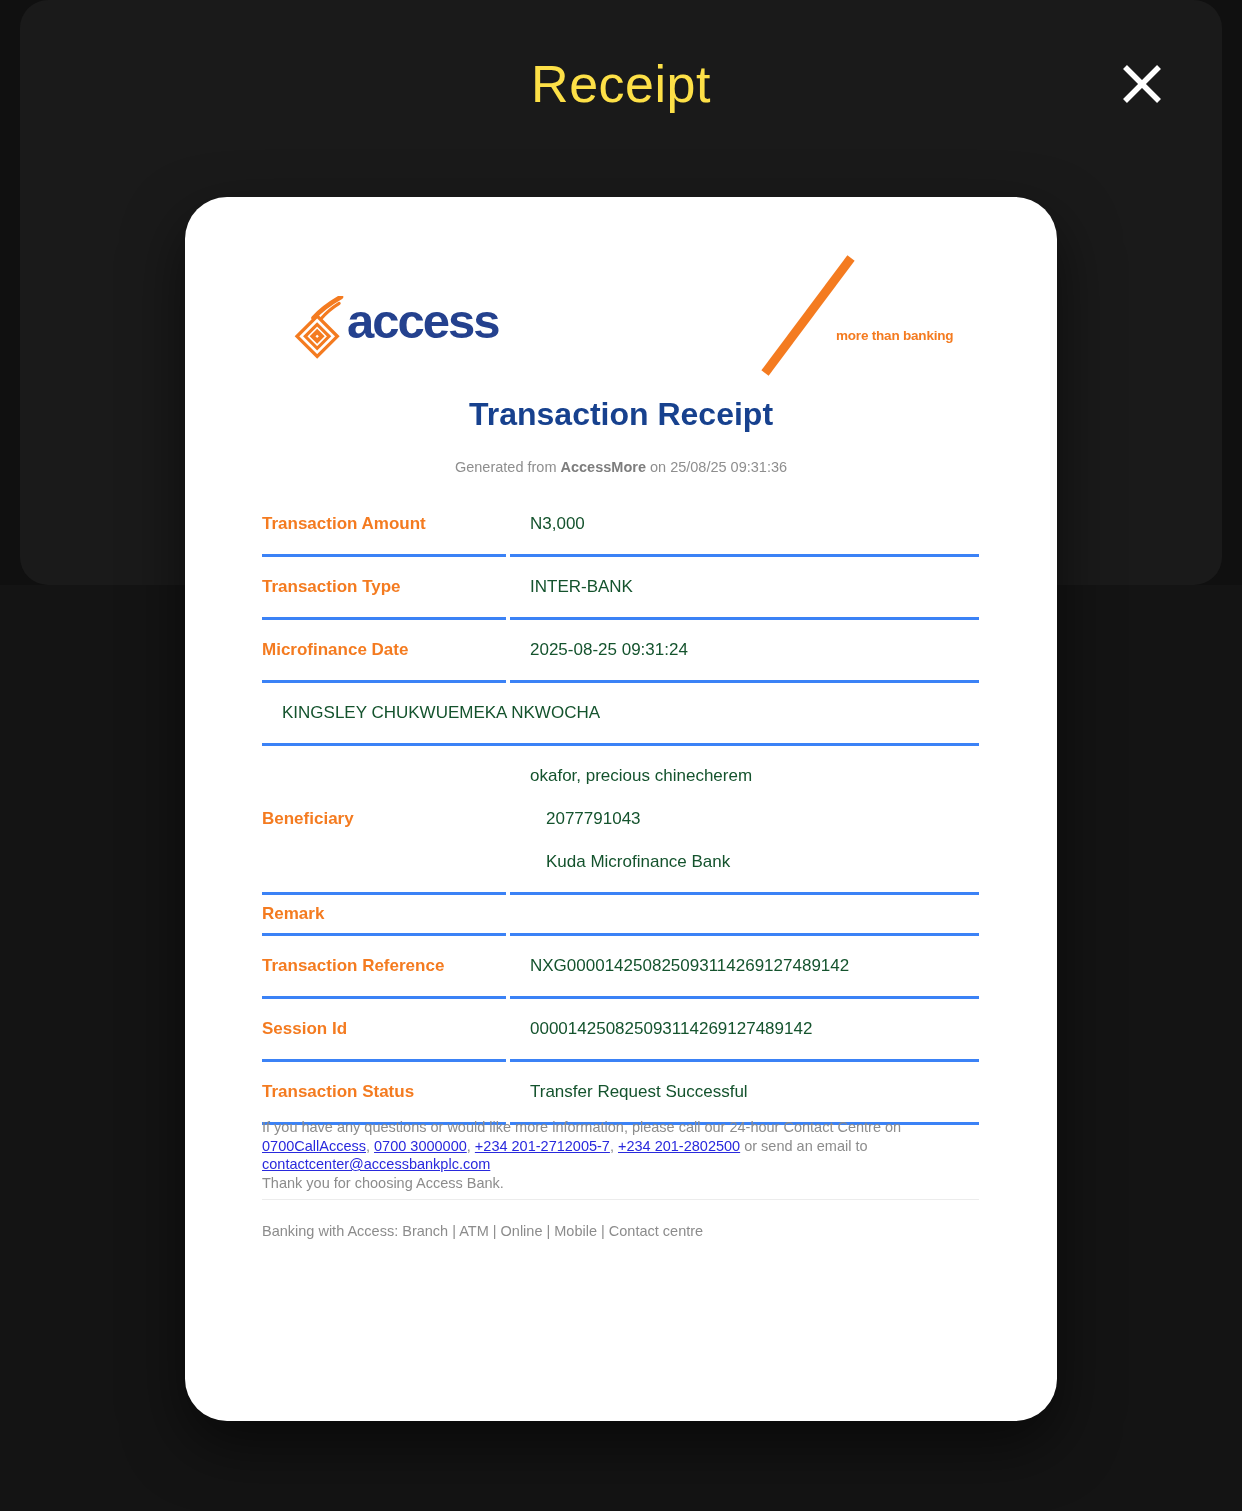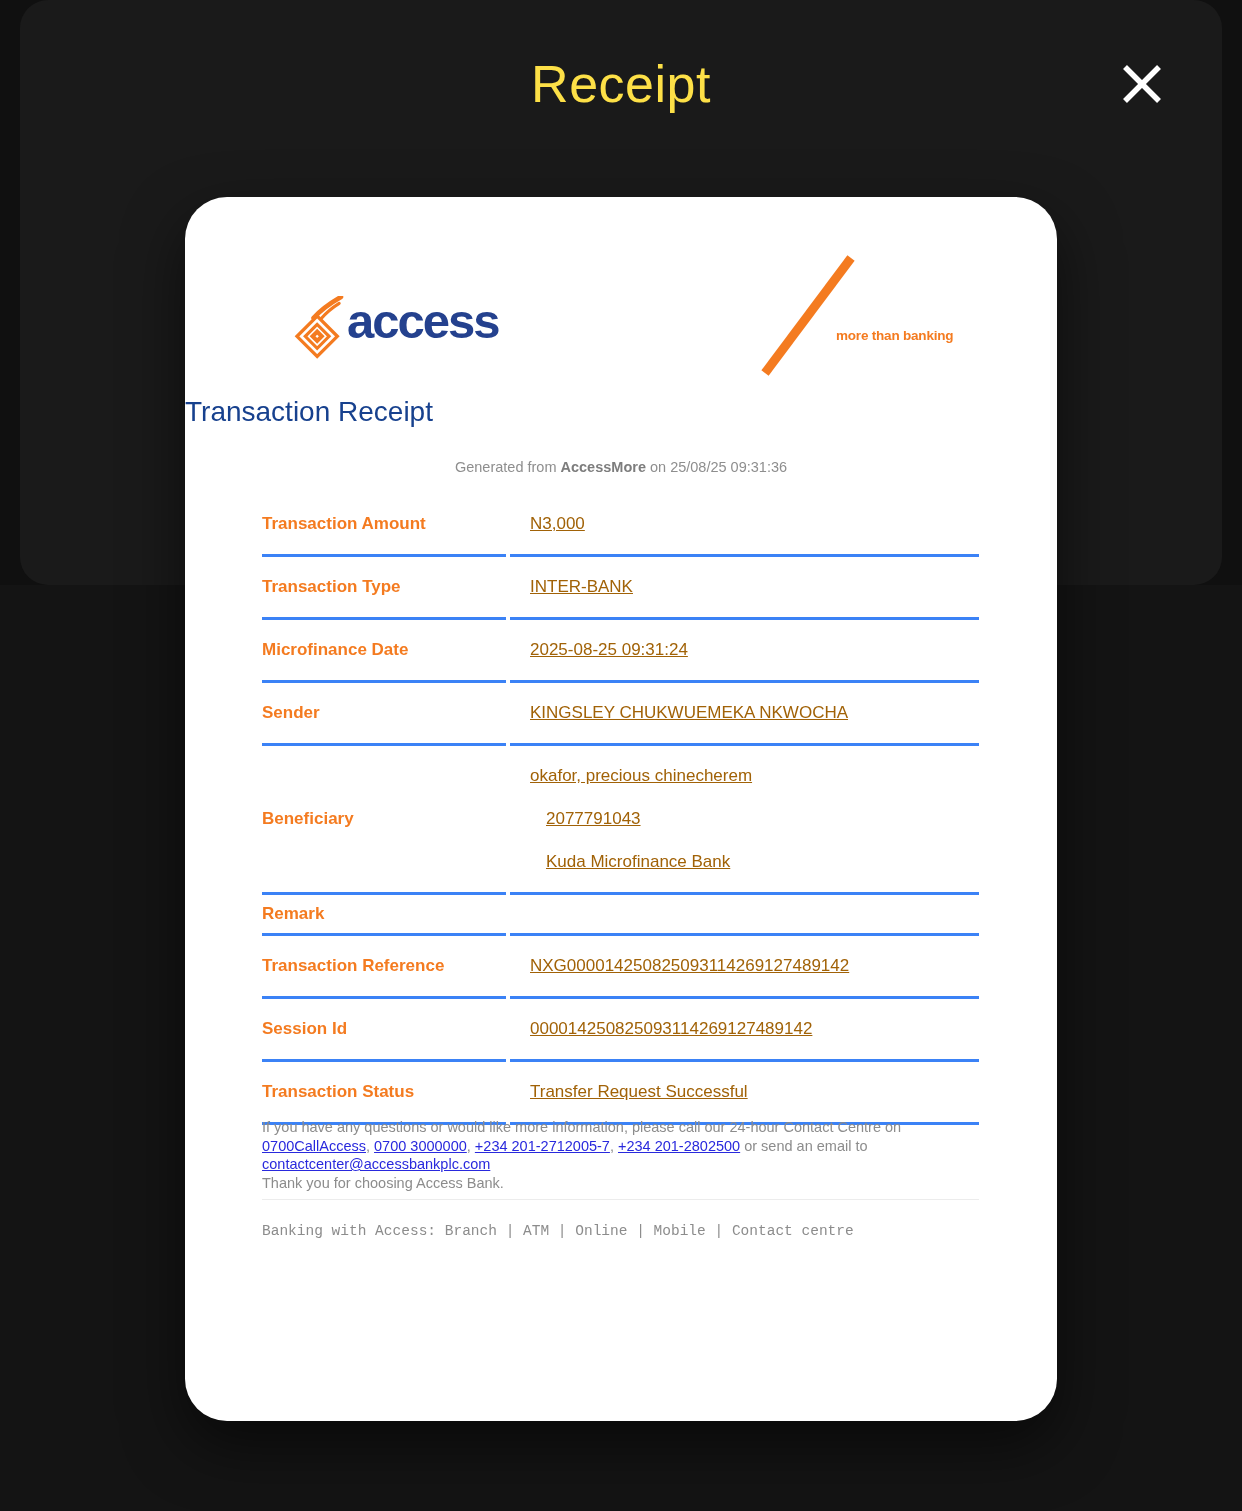--- a/index.html
+++ b/index.html
@@ -44,56 +44,56 @@
     color: #24418e;
   }
   .slash-icon { position: absolute; left: 572px; top: 57px; }
   .tagline {
     position: absolute; left: 651px; top: 131px;
     font-size: 13.5px; font-weight: bold; color: #f47b20;
     letter-spacing: -0.2px;
   }
   .receipt-title {
     position: absolute; left: 0; top: 199px; width: 100%;
-    font-size: 28px; font-weight: normal;
+    text-align: center; font-size: 32px; font-weight: bold;
     color: #17418e;
   }
   .generated {
     position: absolute; left: 0; top: 262px; width: 100%;
     text-align: center; font-size: 14.5px; color: #8e8e8e;
   }
   .generated b { color: #7d7d7d; }
   
   .rtable { position: absolute; left: 77px; top: 297px; width: 717px; }
   .row { display: flex; column-gap: 4px; align-items: stretch; }
   .cell {
     border-bottom: 3px solid #3b82f6;
     padding: 19px 0; font-size: 17px; line-height: 22px;
   }
   .cell.label {
     width: 244px; flex: 0 0 244px;
     color: #f47b20; font-weight: bold;
     display: flex; align-items: center;
   }
-  .cell.value { flex: 1; padding-left: 20px; color: #a16207; text-decoration: underline; }
+  .cell.value { flex: 1; padding-left: 20px; color: #14532d; }
   .row.compact .cell { padding-top: 8px; padding-bottom: 8px; }
   .vline + .vline { margin-top: 21px; margin-left: 16px; }
   
   .footer-note {
     position: absolute; left: 77px; top: 921px; width: 722px;
     font-size: 14.5px; line-height: 18.6px; color: #8c8c8c;
   }
   .footer-note a { color: #2929dd; text-decoration: underline; }
   .sep {
     position: absolute; left: 77px; top: 1002px; width: 717px;
     border-top: 1px solid #ececec;
   }
   .banking {
     position: absolute; left: 77px; top: 1026px; width: 717px;
-    font-size: 14.5px; color: #8c8c8c; font-family: Liberation Mono, monospace;
+    font-size: 14.5px; color: #8c8c8c;
   }
 </style>
 </head>
 <body>
 
 <div class="sheet-bg"></div>
 <div class="under-bg"></div>
 
 <div class="app-title">Receipt</div>
 
@@ -145,21 +145,20 @@
           <div class="vline">INTER-BANK</div>
         </div>
       </div>
       <div class="row">
         <div class="cell label">Microfinance Date</div>
         <div class="cell value">
           <div class="vline">2025-08-25 09:31:24</div>
         </div>
       </div>
       <div class="row">
-        <div class="cell label">Sender</div>
         <div class="cell value">
           <div class="vline">KINGSLEY CHUKWUEMEKA NKWOCHA</div>
         </div>
       </div>
       <div class="row">
         <div class="cell label">Beneficiary</div>
         <div class="cell value">
           <div class="vline">okafor, precious chinecherem</div>
           <div class="vline">2077791043</div>
           <div class="vline">Kuda Microfinance Bank</div>

